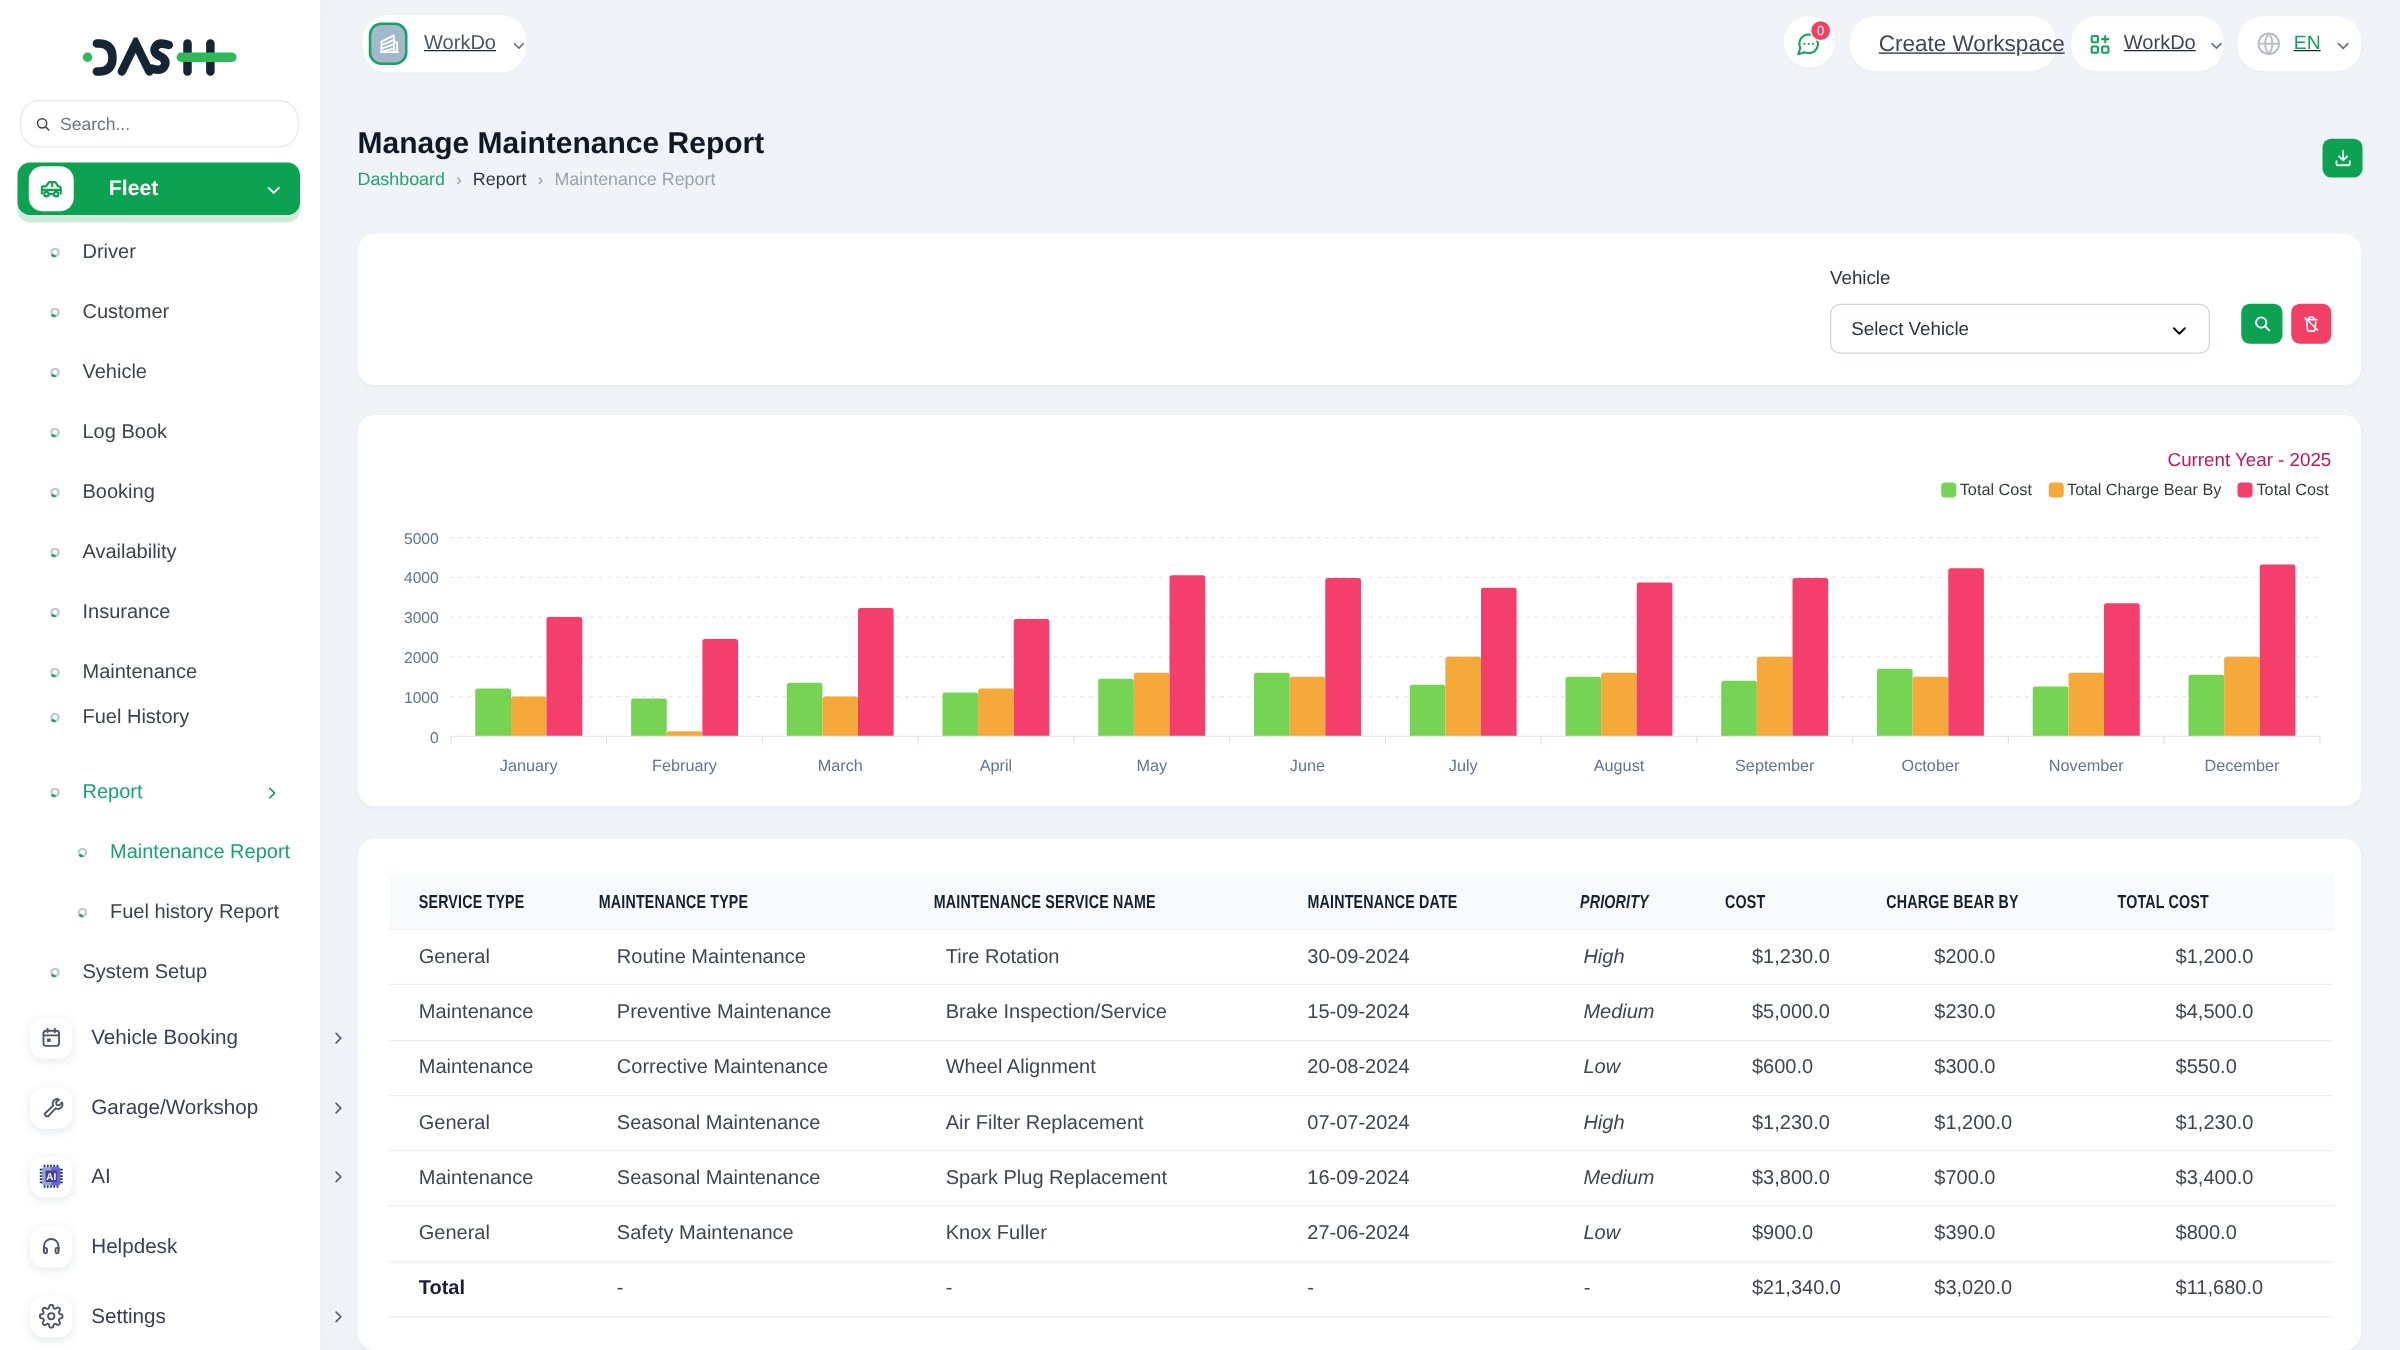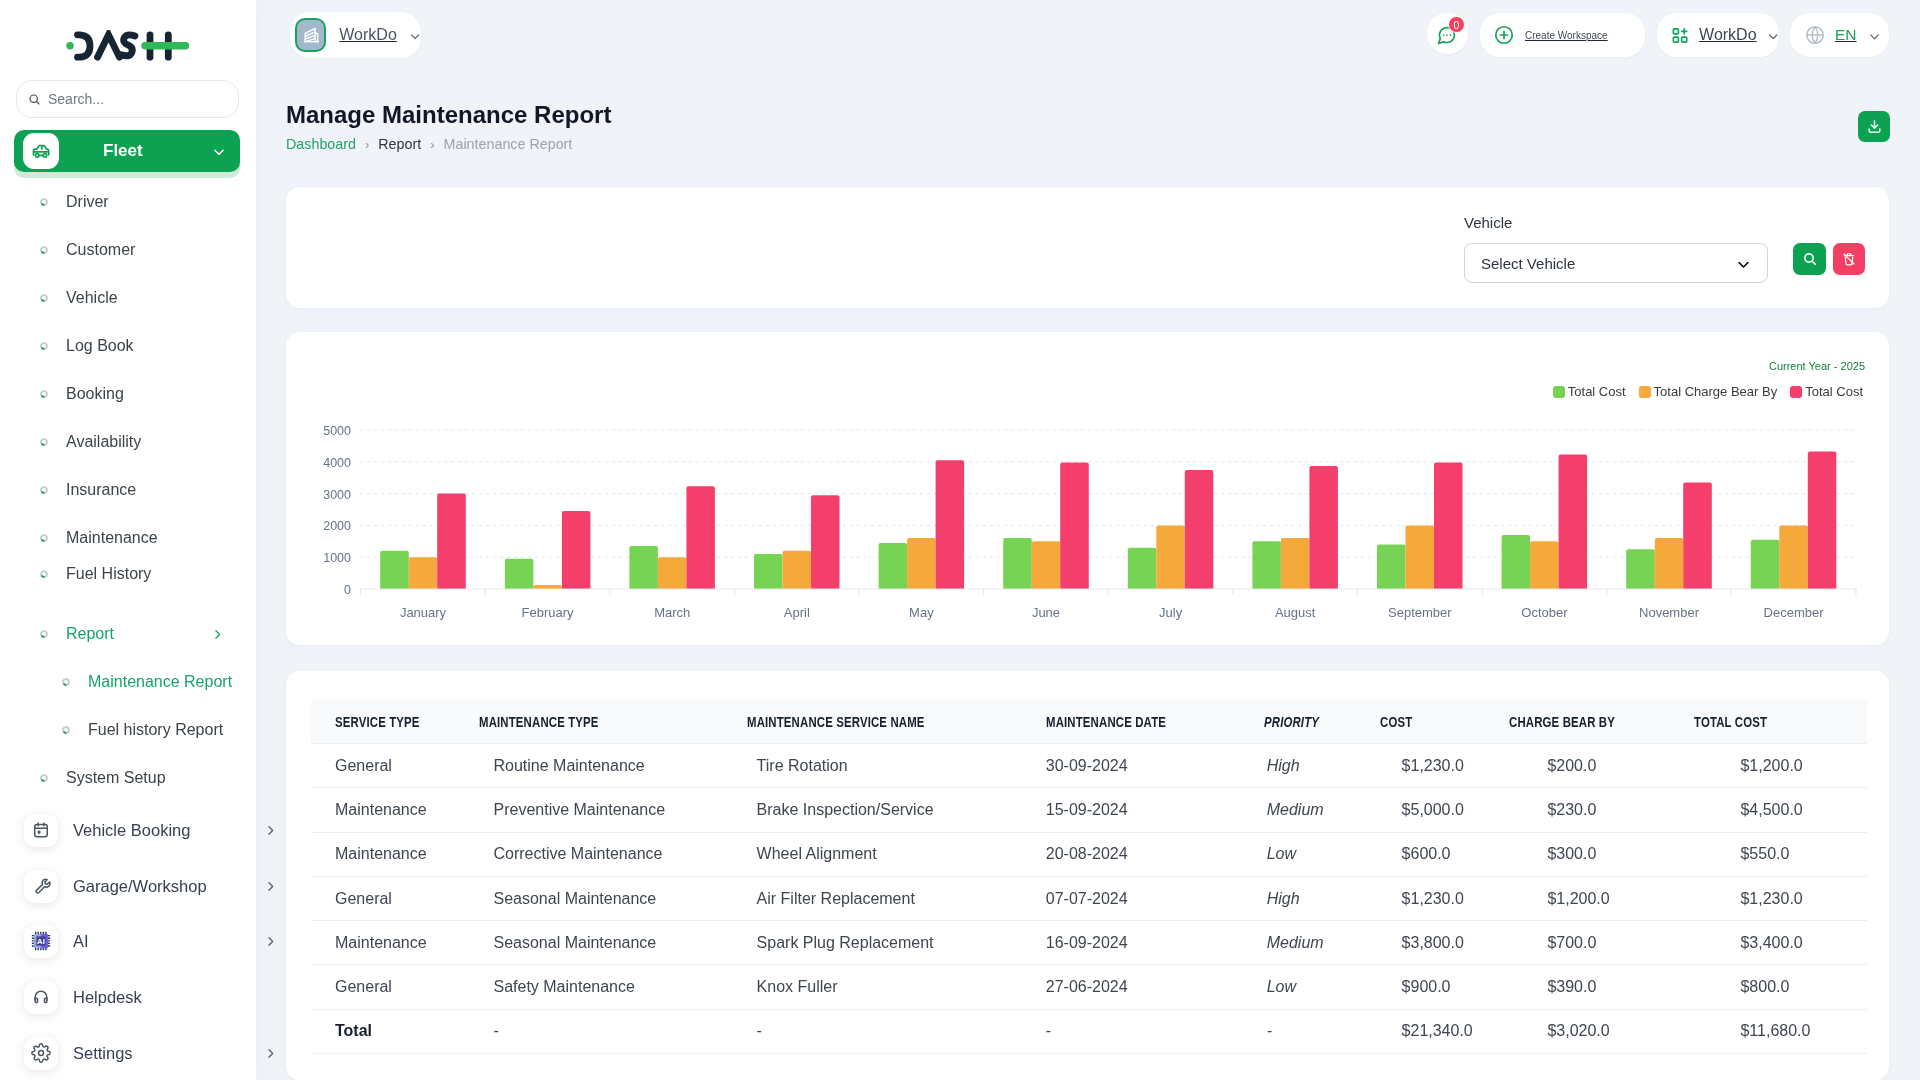--- a/index.html
+++ b/index.html
@@ -7,42 +7,42 @@
 body { font-family:"Liberation Sans", sans-serif; background:#f0f3f7; color:#1f2937; }
 .abs { position:absolute; }
 #app { position:relative; width:1920px; height:1080px; }
 
 #sidebar { position:absolute; left:0; top:0; width:256px; height:1080px; background:#fff; box-shadow:0 0 20px rgba(15,23,42,.04); }
 #search { position:absolute; left:16px; top:80px; width:223px; height:38px; border:1px solid #e4e8ed; border-radius:16px; background:#fff; color:#6e7681; font-size:14px; display:flex; align-items:center; padding-left:11px; }
 #search svg { margin-right:7px; }
 #fleet-shadow { position:absolute; left:14px; top:140px; width:226px; height:38px; border-radius:10px; background:#cdebd8; }
 #fleet { position:absolute; left:14px; top:130px; width:226px; height:42px; border-radius:10px; background:#0da152; display:flex; align-items:center; }
 #fleet .ibox { width:36px; height:36px; background:#fff; border-radius:11px; margin-left:9px; display:flex; align-items:center; justify-content:center; }
-#fleet .lbl { color:#fff; font-weight:bold; font-size:17px; margin-left:44px; }
+#fleet .lbl { color:#fff; font-weight:bold; font-size:17px; margin-left:28px; }
 #fleet .chev { position:absolute; right:14px; top:15px; }
 .mi { position:absolute; left:0; width:256px; height:24px; display:flex; align-items:center; }
 .mi .dot { margin-left:40px; margin-right:18px; display:flex; }
 .mi .txt { font-size:16px; color:#3c434b; }
 .mi.sub .dot { margin-left:62px; }
 .mi.green .txt { color:#16a36b; }
 .mi .rchev { position:absolute; right:32px; }
 .bi { position:absolute; left:0; width:309px; height:34px; display:flex; align-items:center; }
 .bi .ibox { margin-left:24px; width:34px; height:33px; background:#fff; border-radius:11px; box-shadow:0 2px 8px rgba(100,116,139,.18); display:flex; align-items:center; justify-content:center; }
 .bi .txt { font-size:16.5px; color:#374151; margin-left:15px; font-weight:500; }
 .bi .rchev { position:absolute; right:32px; }
 
 .hbtn { position:absolute; background:#fff; border-radius:20px; display:flex; align-items:center; box-shadow:0 1px 3px rgba(15,23,42,.03);text-decoration:underline; }
 #wsbtn { left:290px; top:12px; width:131px; height:46px; }
 #wsbtn .wicon { width:33px; height:34px; margin-left:5px; border:2px solid #15a362; background:#a3b8cb; border-radius:10px; display:flex; align-items:center; justify-content:center; }
 #wsbtn .t { font-size:16px; color:#4b5563; margin-left:13px; font-weight:500; }
 #wsbtn .c { margin-left:12px; margin-top:2px; }
 #chatbtn { left:1427px; top:13px; width:41px; height:41px; justify-content:flex-start; padding-left:9px; padding-top:3px; }
 #chatbadge { position:absolute; left:1448px; top:16px; min-width:17px; height:17px; background:#f43f5e; border:1.5px solid #fff; border-radius:9px; color:#fff; font-size:10.5px; display:flex; align-items:center; justify-content:center; padding:0 4px; z-index:5; }
 #createbtn { left:1480px; top:13px; width:165px; height:44px; }
-#createbtn .t { white-space:nowrap; font-size:10px; color:#3f4754; margin-left:10px; }
+#createbtn .t { white-space:nowrap; font-size:18px; color:#3f4754; margin-left:10px; }
 #createbtn svg { margin-left:13px; }
 #wdbtn { left:1657px; top:13px; width:122px; height:44px; }
 #wdbtn .t { font-size:16px; color:#3f4754; margin-left:9px; font-weight:500; }
 #wdbtn svg.g { margin-left:13px; }
 #wdbtn .c { margin-left:10px; margin-top:2px; }
 #enbtn { left:1790px; top:13px; width:99px; height:44px; }
 #enbtn .t { font-size:15.5px; color:#11a35c; margin-left:9px; font-weight:500; }
 #enbtn svg.g { margin-left:14px; }
 #enbtn .c { margin-left:11px; margin-top:2px; }
 #pagetitle { position:absolute; left:286px; top:101px; font-size:24px; font-weight:bold; color:#101828; }
@@ -53,21 +53,21 @@
 #dlbtn { position:absolute; left:1858px; top:111px; width:32px; height:31px; background:#0da152; border-radius:7px; display:flex; align-items:center; justify-content:center; }
 
 .card { position:absolute; background:#fff; border-radius:14px; box-shadow:0 2px 6px rgba(18,38,63,.03); }
 #fcard { left:286px; top:187px; width:1603px; height:121px; }
 #fcard .lab { position:absolute; left:1178px; top:27px; font-size:15px; color:#2b3440; }
 #fcard .sel { position:absolute; left:1178px; top:56px; width:304px; height:40px; border:1px solid #cfd4dc; border-radius:8px; display:flex; align-items:center; font-size:15px; color:#2b3440; padding-left:16px; }
 #fcard .sel svg { position:absolute; right:16px; top:13px; }
 #fcard .gbtn { position:absolute; left:1507px; top:56px; width:33px; height:32px; background:#0da152; border-radius:7px; display:flex; align-items:center; justify-content:center; }
 #fcard .pbtn { position:absolute; left:1547px; top:56px; width:32px; height:32px; background:#f43f64; border-radius:7px; display:flex; align-items:center; justify-content:center; }
 #ccard { left:286px; top:332px; width:1603px; height:313px; }
-#ccard .yr { position:absolute; right:24px; top:28px; font-size:11px; color:#15803d;margin-left:40px; }
+#ccard .yr { position:absolute; right:24px; top:28px; font-size:15px; color:#be185d;margin-left:40px; }
 #tcard { left:286px; top:671px; width:1603px; height:409px; }
 
 #tbl { position:absolute; left:25px; top:29px; width:1556px; }
 #tbl .hrow { height:44px; background:#f8fafc; display:flex; align-items:center; }
 #tbl .hrow div b { display:inline-block; transform:scaleX(.76); transform-origin:0 50%; font-size:15px; font-weight:bold; color:#16202e; letter-spacing:.2px; white-space:nowrap; }
 #tbl .row { height:44.3px; display:flex; align-items:center; border-bottom:1px solid #eceef1;gap:37px; }
 #tbl .hrow { border-bottom:1px solid #eceef1; }
 #tbl .row div { font-size:16px; color:#3f4550; }
 .c1 { width:168px; padding-left:24px; }
 .c2 { width:268px; }

